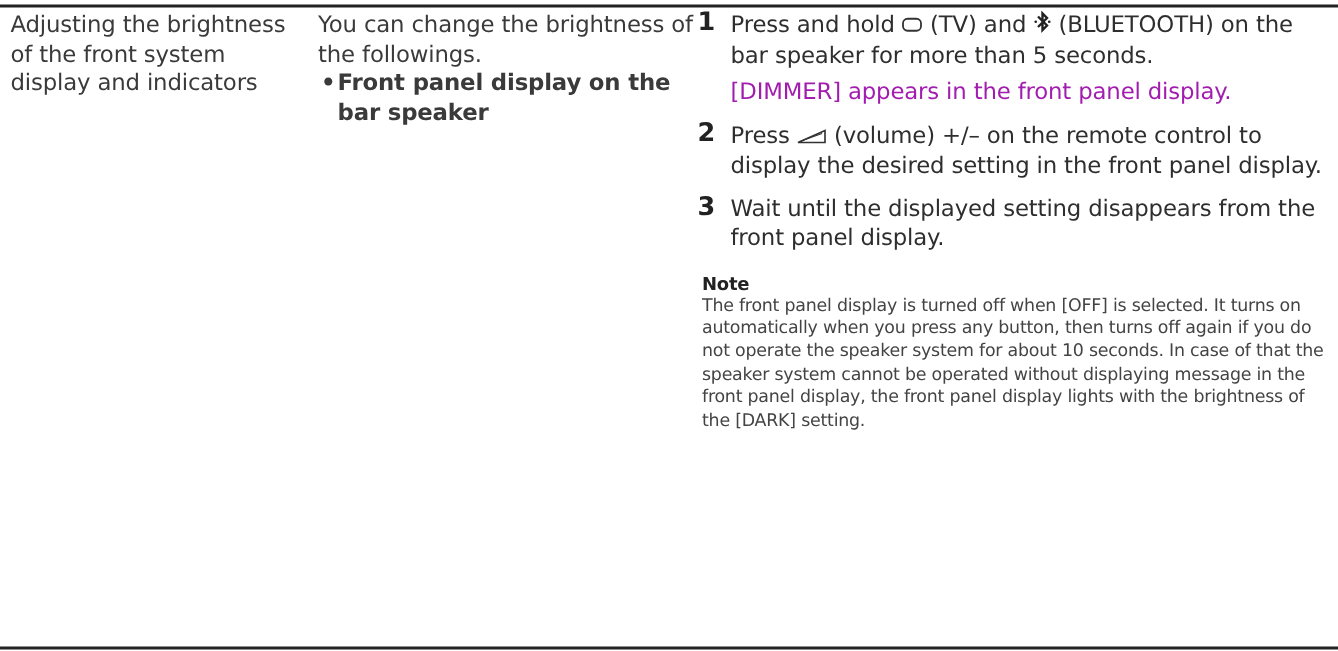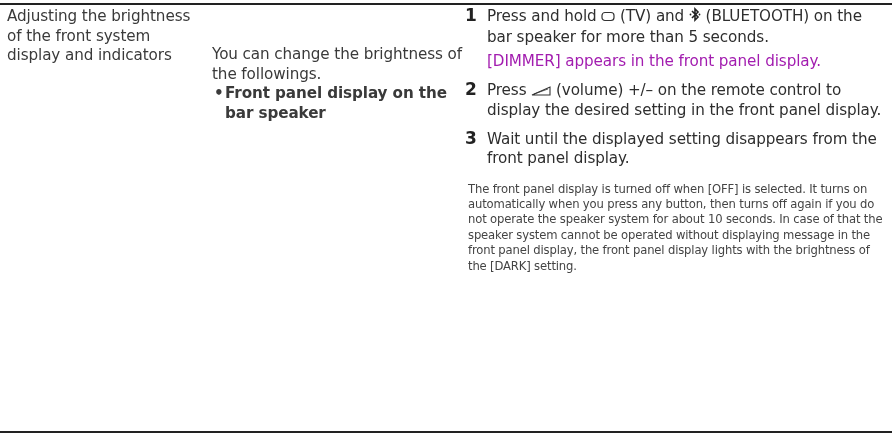--- a/index.html
+++ b/index.html
@@ -1,21 +1,21 @@
 <!DOCTYPE html>
 <html><head>
   <meta charset="utf-8">
   <style>
     html, body { margin: 0; padding: 0; background: #ffffff; }
     body { width: 892px; height: 434px; position: relative; overflow: hidden;
            font-family: "DejaVu Sans", "Liberation Sans", sans-serif; color: #3a3a3a; }
     .rule-top { position: absolute; left: 0; top: 3px; width: 892px; height: 1.5px; background: #222; }
     .rule-bottom { position: absolute; left: 0; top: 431px; width: 892px; height: 1.5px; background: #222; }
     .col1 { position: absolute; left: 7px; top: 7px; width: 200px; font-size: 15.2px; line-height: 19.5px; letter-spacing: -0.1px; }
-    .col2 { position: absolute; left: 212px; top: 7px; width: 250px; font-size: 15.2px; line-height: 19.5px; letter-spacing: -0.1px; margin-top: 38px; }
+    .col2 { position: absolute; left: 212px; top: 7px; width: 250px; font-size: 15.2px; line-height: 19.5px; letter-spacing: -0.1px; }
     .col2 ul { list-style: none; margin: 0; padding: 0; font-weight: bold; }
     .col2 li { position: relative; padding-left: 13px; }
     .col2 li::before { content: "\2022"; position: absolute; left: 2px; top: 0; }
     .col3 { position: absolute; left: 463px; top: 7px; width: 425px; }
     .step { position: relative; padding-left: 24px; font-size: 15.2px; line-height: 19.5px; color: #2e2e2e; letter-spacing: -0.1px; }
     .step .num { position: absolute; left: 2px; top: -1px; font-weight: bold; font-size: 17px; color: #222; }
     .step .result { color: #a21caf; margin-top: 5px; }
     .step + .step { margin-top: 9px; }
     .icon-inline { display: inline-block; vertical-align: -1px; }
     .note { margin-top: 13px; padding-left: 5px; font-size: 11.6px; line-height: 15.4px; color: #444; letter-spacing: -0.15px; }
@@ -61,17 +61,18 @@
           </svg></span><span> (volume) +/– on the remote control to display the desired setting in the front panel display.</span>
     </div>
   </div>
 
   <div class="step">
     <span class="num">3</span>
     <div>Wait until the displayed setting disappears from the front panel display.</div>
   </div>
 
   <div class="note">
+    <div class="note-title">Note</div>
     <div>The front panel display is turned off when [OFF] is selected. It turns on automatically when you press any button, then turns off again if you do not operate the speaker system for about 10 seconds. In case of that the speaker system cannot be operated without displaying message in the front panel display, the front panel display lights with the brightness of the [DARK] setting.</div>
   </div>
 </div>
 
 <div class="rule-bottom"></div>
 
 </body></html>

